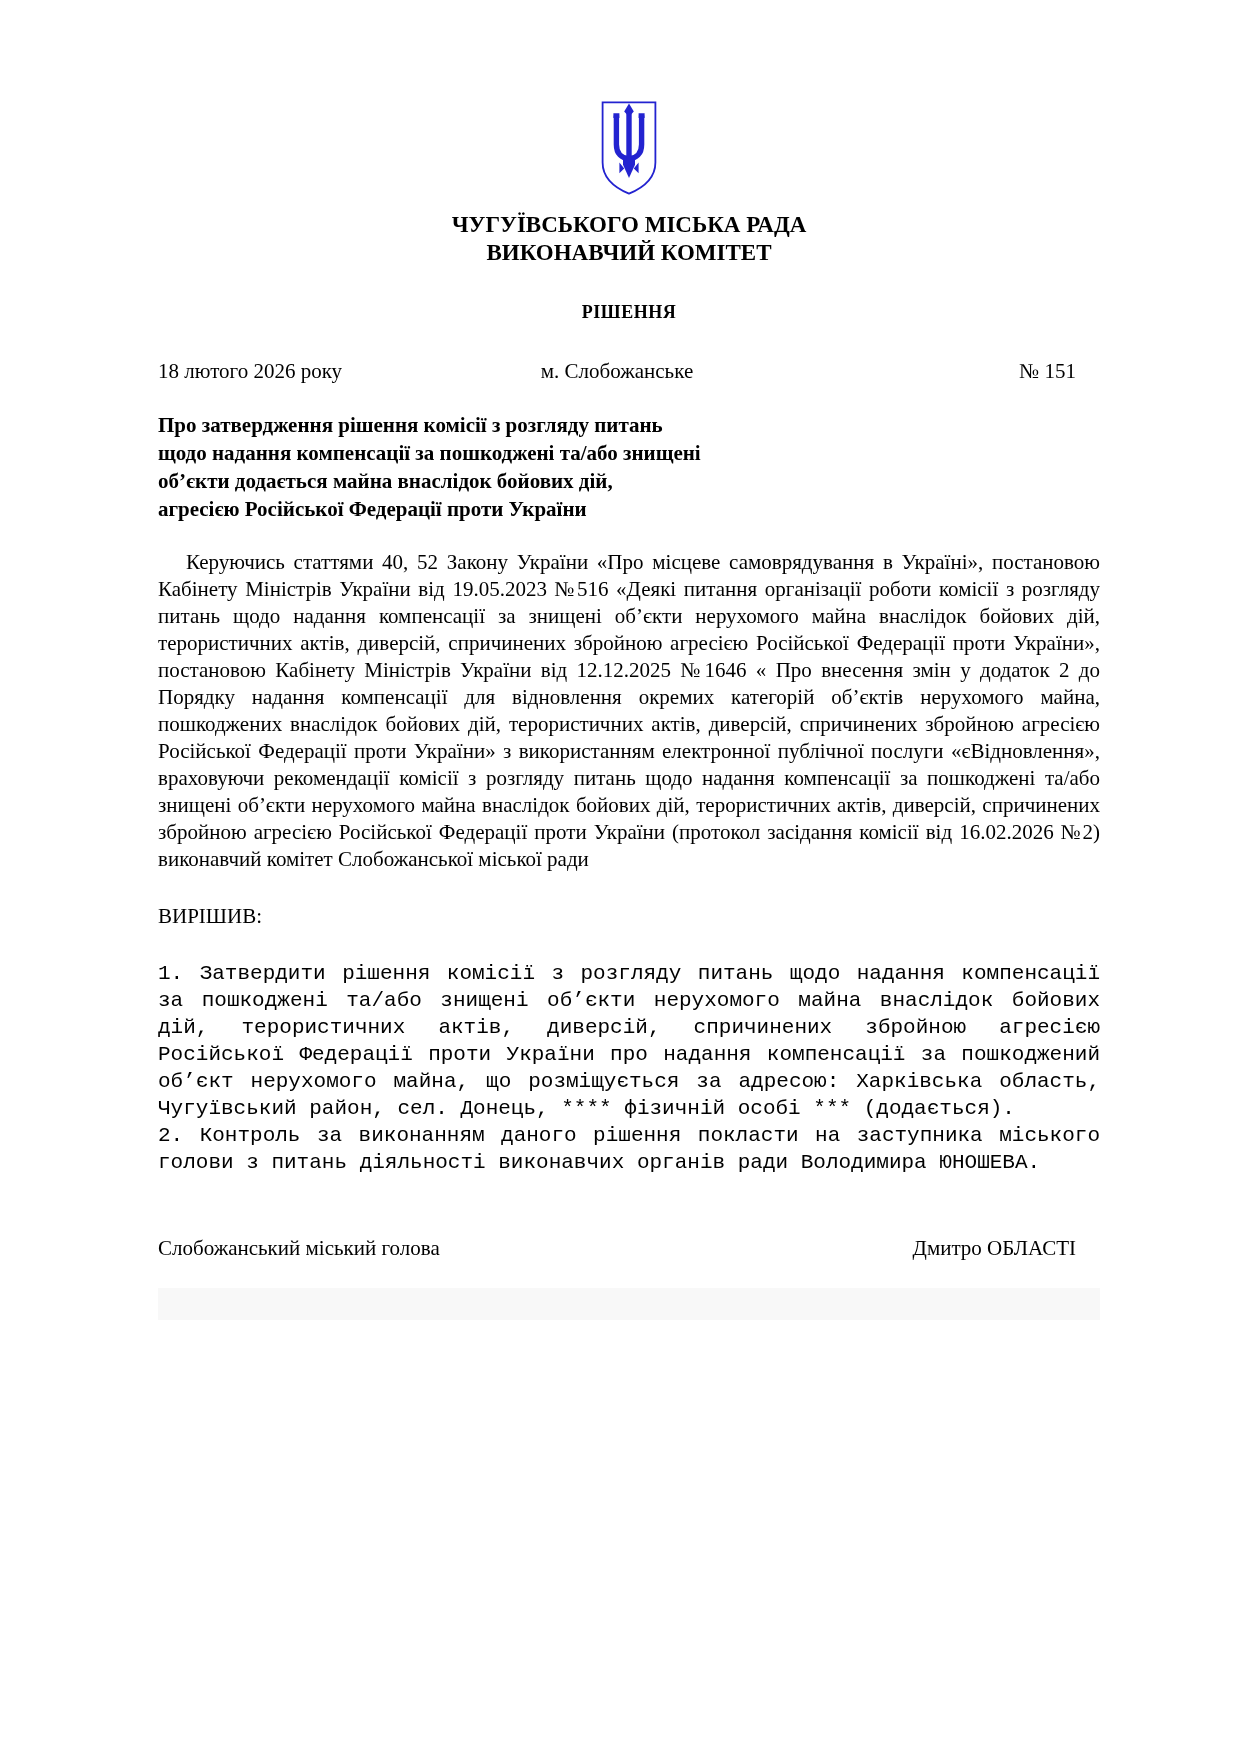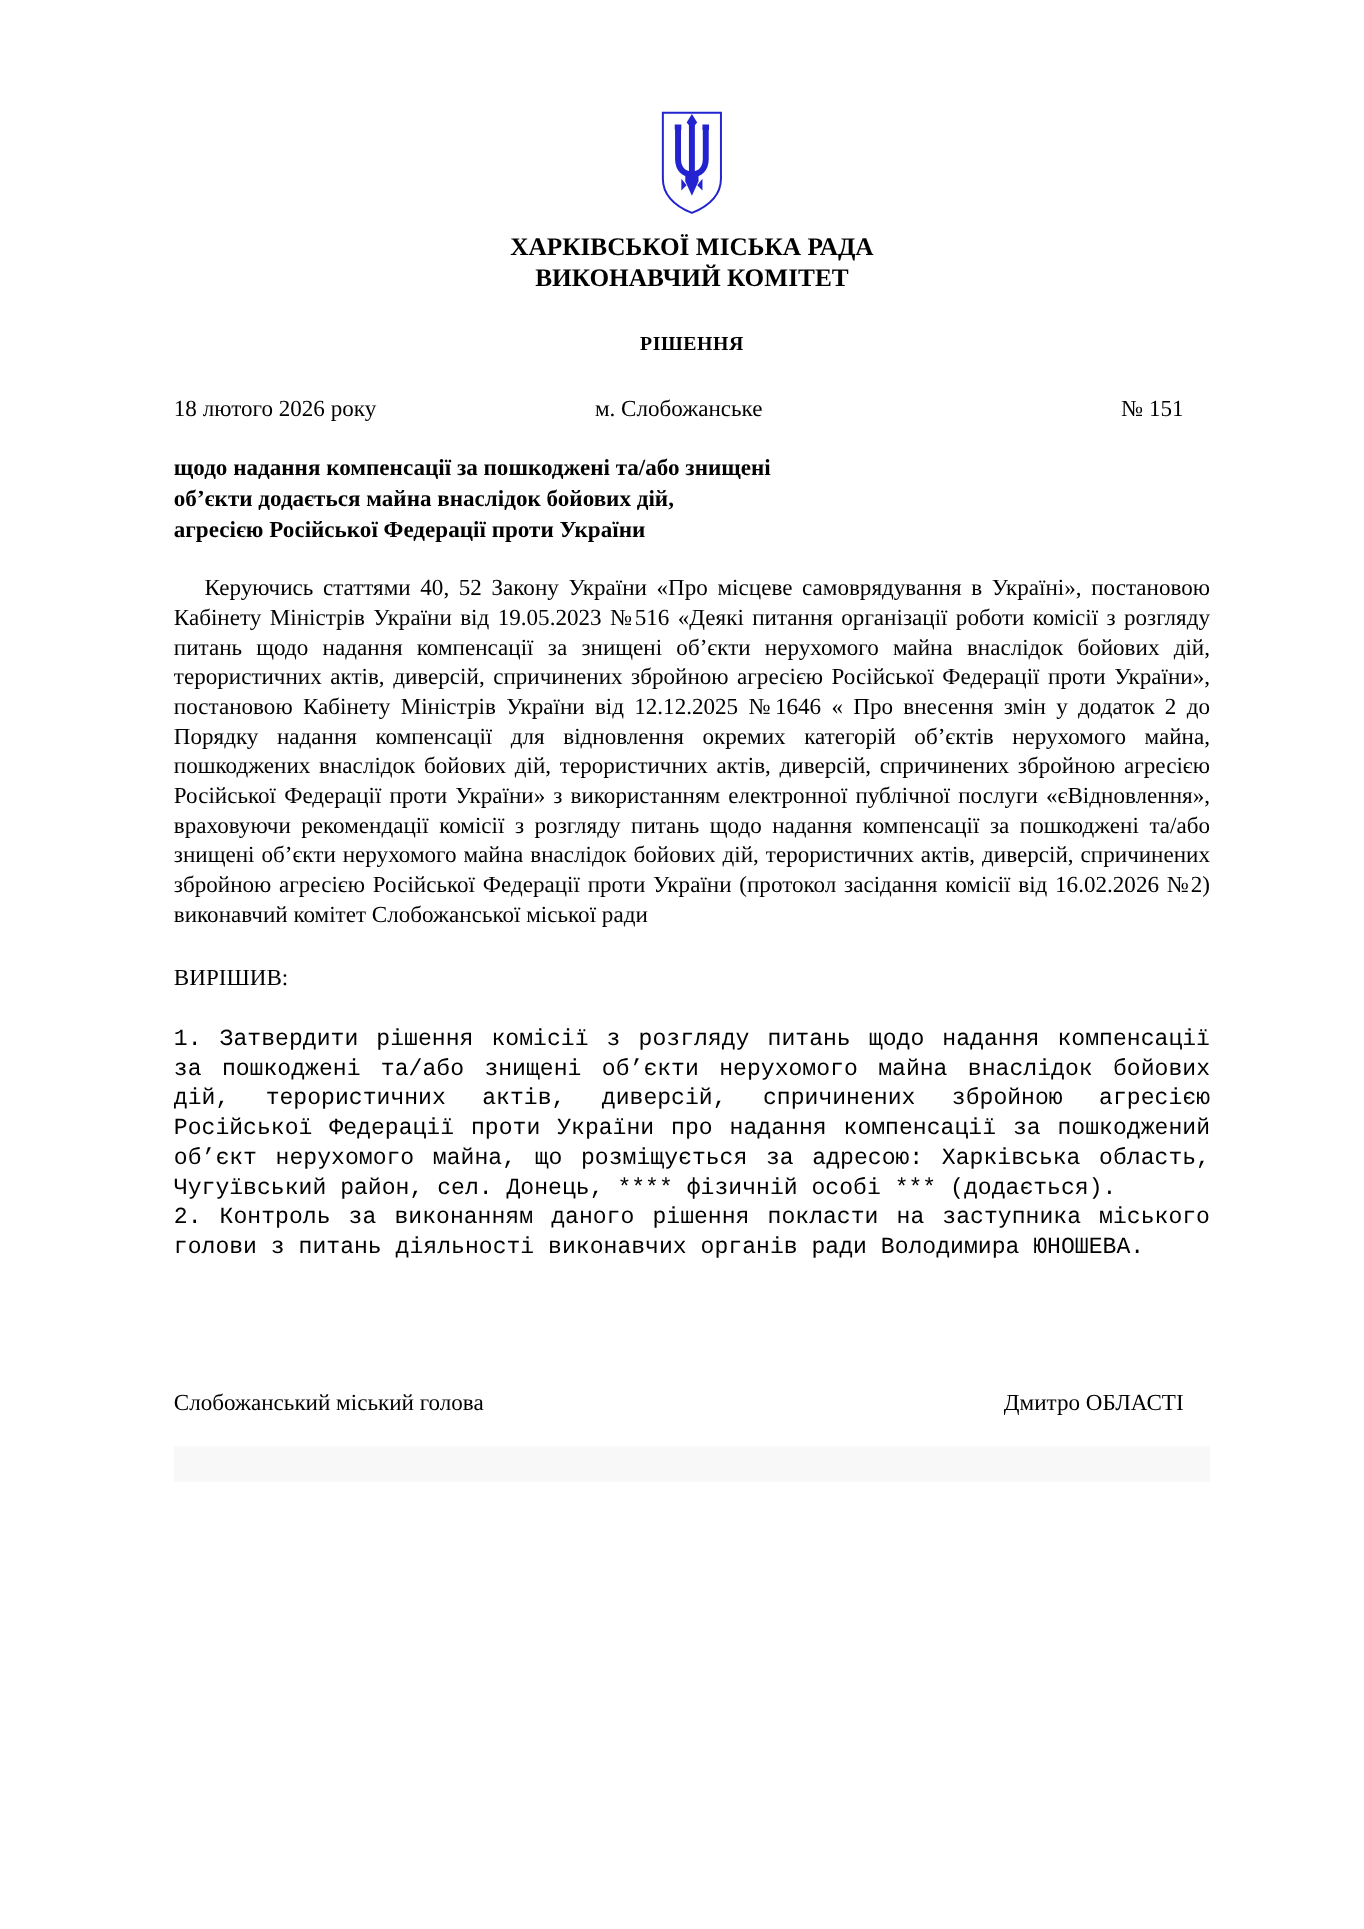--- a/index.html
+++ b/index.html
@@ -23,21 +23,21 @@
   .meta-row { display: flex; margin-top: 32px; }
   .meta-row .m-left  { flex: 1; text-align: left; }
   .meta-row .m-mid   { flex: 1; text-align: center; }
   .meta-row .m-right { flex: 1; text-align: right; padding-right: 24px; }
   .subject { margin-top: 26px; font-weight: bold; line-height: 28px; max-width: 620px; }
   .preamble { margin-top: 26px; text-align: justify; }
   .preamble .indent { display: inline-block; width: 28px; }
   .resolved { margin-top: 30px; }
   .items { margin-top: 30px; }
   .items p { margin: 0; text-align: justify; font-family: Liberation Mono, monospace; }
-  .sig-row { display: flex; justify-content: space-between; margin-top: 114px; }
+  .sig-row { display: flex; justify-content: space-between; margin-top: 59px; }
   .sig-row .sig-name { padding-right: 24px; }
   .redaction-band { margin-top: 26px; height: 32px; background: #f8f8f8; width: 100%; }
 </style>
 </head>
 <body>
 
 <div class="page">
 
   <div class="emblem-wrap">
     <svg width="60" height="96" viewBox="0 0 100 160" aria-hidden="true">
@@ -47,33 +47,34 @@
         <path d="M50,16 V100"></path>
       </g>
       <path d="M50,6 l8,13 -8,9 -8,-9 z" fill="#2323d0"></path>
       <path d="M24,22 h10 v8 h-10 z M66,22 h10 v8 h-10 z" fill="#2323d0"></path>
       <path d="M40,100 h20 v8 l-10,22 -10,-22 z" fill="#2323d0"></path>
       <path d="M34,104 l8,10 -8,8 z M66,104 l-8,10 8,8 z" fill="#2323d0"></path>
     </svg>
   </div>
 
   <div class="org-header">
-    <div>ХАРКІВСЬКОЇ МІСЬКА  РАДА</div>
+    <div>ЧУГУЇВСЬКОГО МІСЬКА  РАДА</div>
     <div>ВИКОНАВЧИЙ КОМІТЕТ</div>
   </div>
 
   <div class="doc-type">РІШЕННЯ</div>
 
   <div class="meta-row">
     <span class="m-left">18 лютого 2026 року</span>
     <span class="m-mid">м. Слобожанське</span>
     <span class="m-right">№ 151</span>
   </div>
 
   <div class="subject">
+    <div>Про затвердження рішення комісії з розгляду питань</div>
     <div>щодо надання компенсації за пошкоджені та/або знищені</div>
     <div>об’єкти додається майна внаслідок бойових дій,</div>
     <div>агресією Російської Федерації проти України</div>
   </div>
 
   <p class="preamble"><span class="indent"></span><span>Керуючись статтями 40, 52 Закону України «Про місцеве самоврядування в Україні», постановою Кабінету Міністрів України від 19.05.2023 №516 «Деякі питання організації роботи комісії з розгляду питань щодо надання компенсації за знищені об’єкти нерухомого майна внаслідок бойових дій, терористичних актів, диверсій, спричинених збройною агресією Російської Федерації проти України», постановою Кабінету Міністрів України від 12.12.2025 №1646 « Про внесення змін у додаток 2 до Порядку надання компенсації для відновлення окремих категорій об’єктів нерухомого майна, пошкоджених внаслідок бойових дій, терористичних актів, диверсій, спричинених збройною агресією Російської Федерації проти України» з використанням електронної публічної послуги «єВідновлення», враховуючи рекомендації комісії з розгляду питань щодо надання компенсації за пошкоджені та/або знищені об’єкти нерухомого майна внаслідок бойових дій, терористичних актів, диверсій, спричинених збройною агресією Російської Федерації проти України  (протокол засідання комісії від 16.02.2026 №2) виконавчий комітет Слобожанської міської ради</span></p>
 
   <div class="resolved">ВИРІШИВ:</div>
 
   <div class="items">

